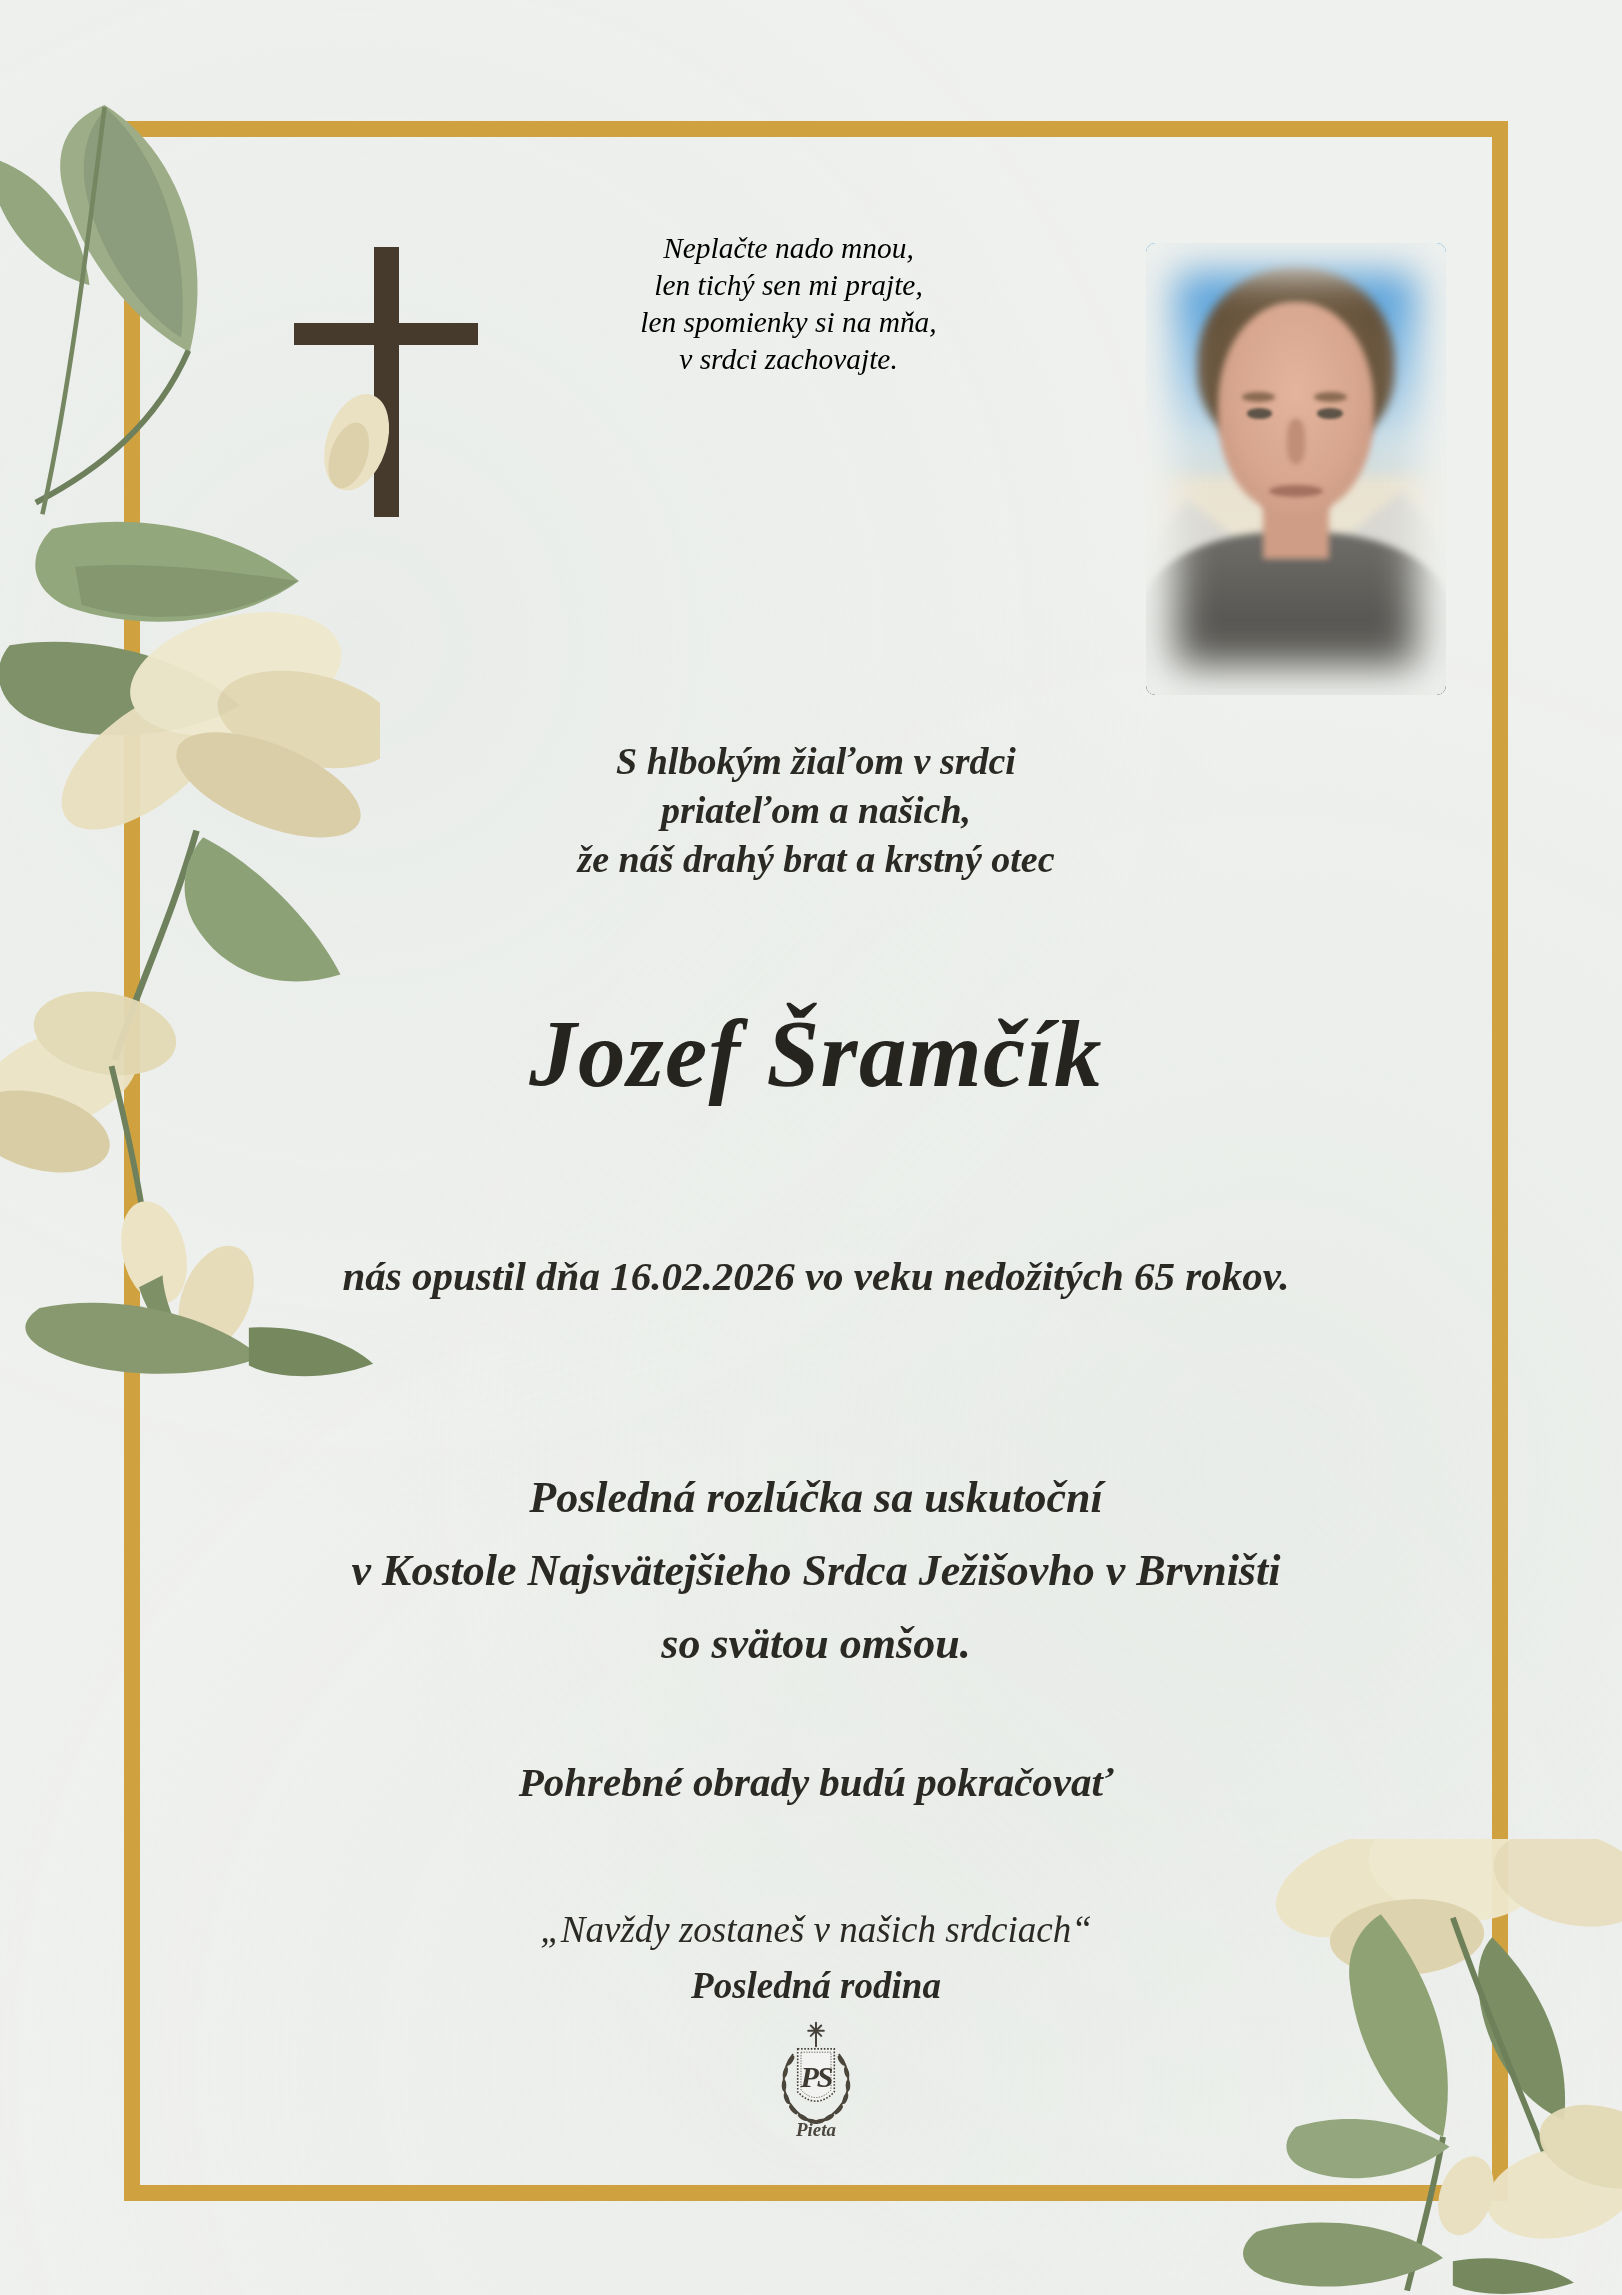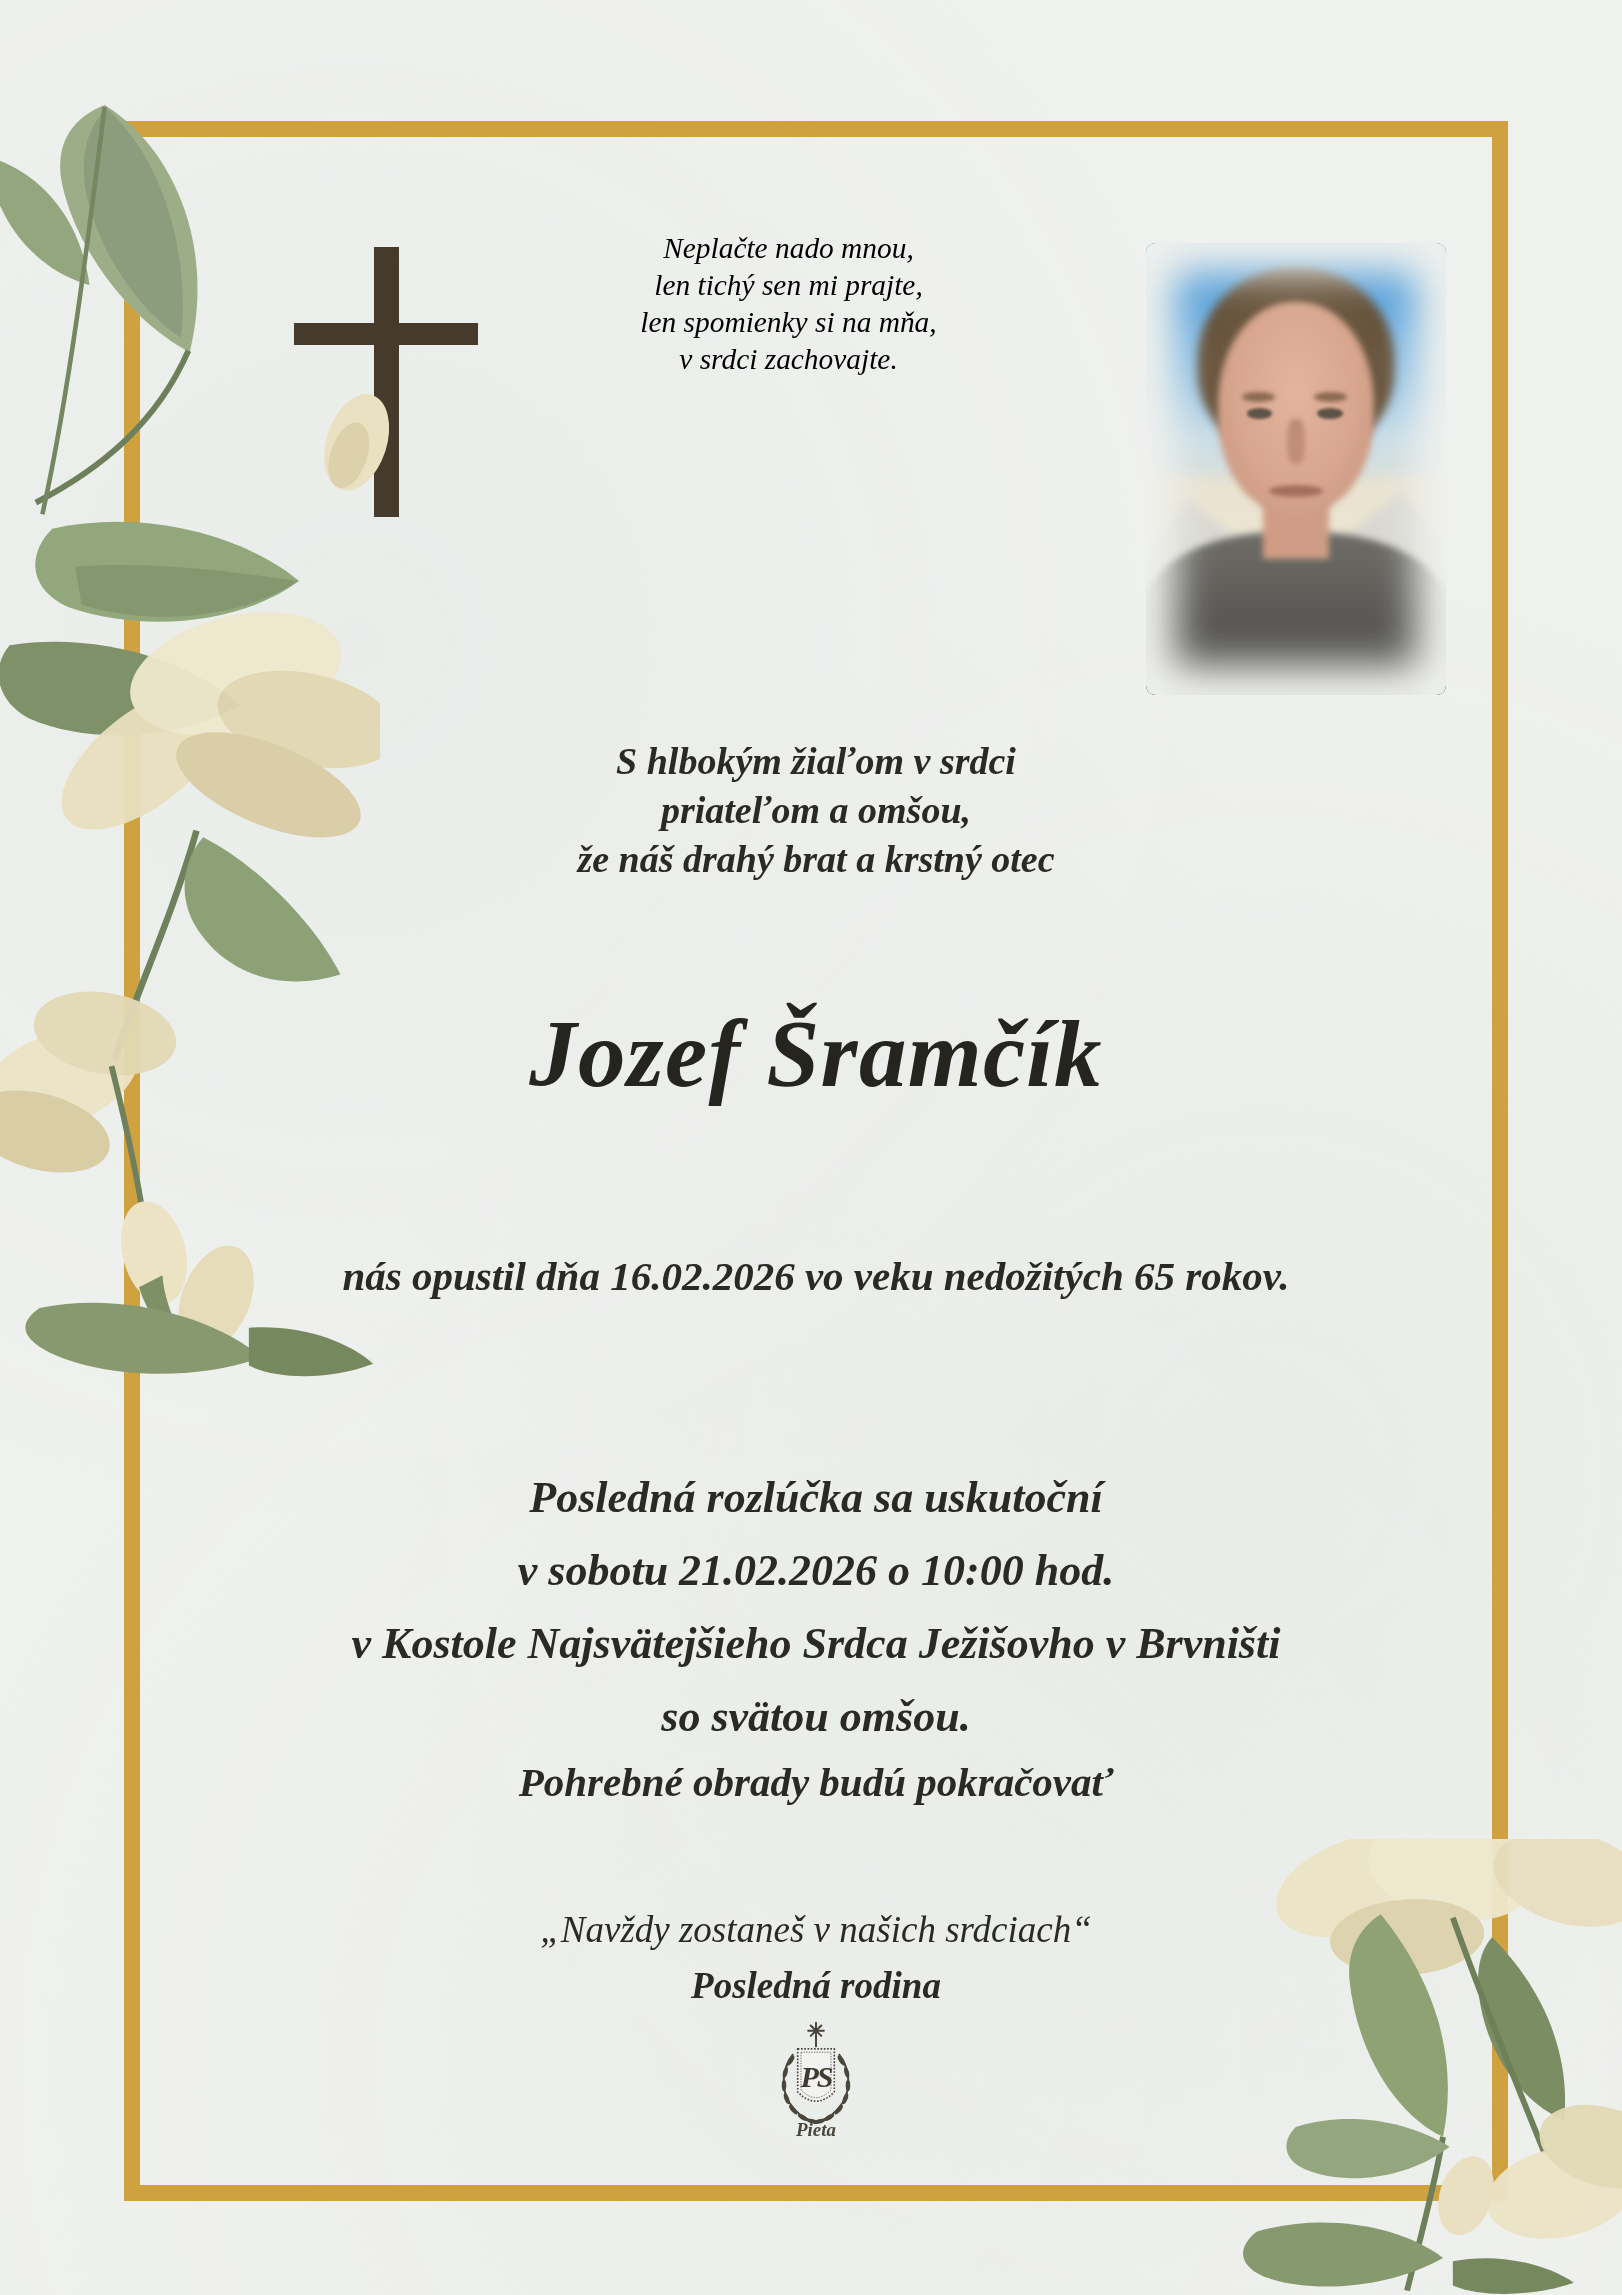--- a/index.html
+++ b/index.html
@@ -87,31 +87,30 @@
   <div class="brow-r"></div>
   <div class="eye-l"></div>
   <div class="eye-r"></div>
   <div class="nose"></div>
   <div class="mouth"></div>
   <div class="vignette"></div>
 </div>
 
 <div class="tblock announce">
   <div>S hlbokým žiaľom v srdci</div>
-  <div>priateľom a omšou,</div>
+  <div>priateľom a našich,</div>
   <div>že náš drahý brat a krstný otec</div>
 </div>
 
 <div class="tblock name">Jozef Šramčík</div>
 
 <div class="tblock notice">nás opustil dňa 16.02.2026 vo veku nedožitých 65 rokov.</div>
 
 <div class="tblock farewell">
   <div>Posledná rozlúčka sa uskutoční</div>
-  <div>v sobotu 21.02.2026 o 10:00 hod.</div>
   <div>v Kostole Najsvätejšieho Srdca Ježišovho v Brvništi</div>
   <div>so svätou omšou.</div>
 </div>
 
 <div class="tblock burial">
   <div>Pohrebné obrady budú pokračovať</div>
 </div>
 
 <div class="tblock quote">„Navždy zostaneš v našich srdciach“</div>
 <div class="tblock family">Posledná rodina</div>

